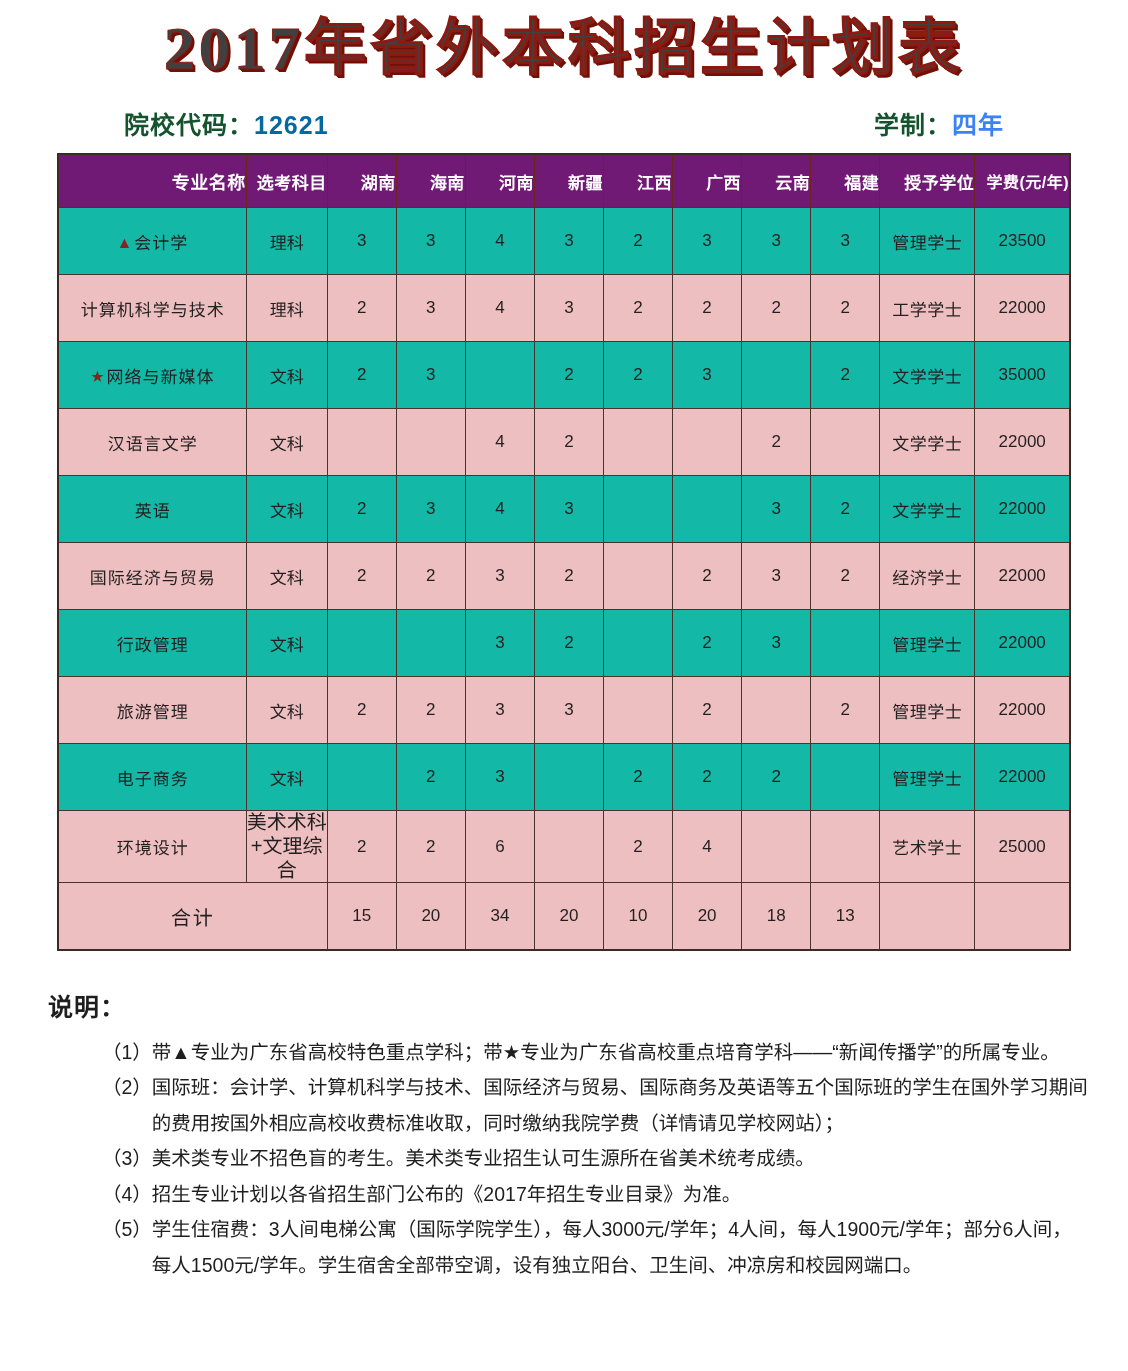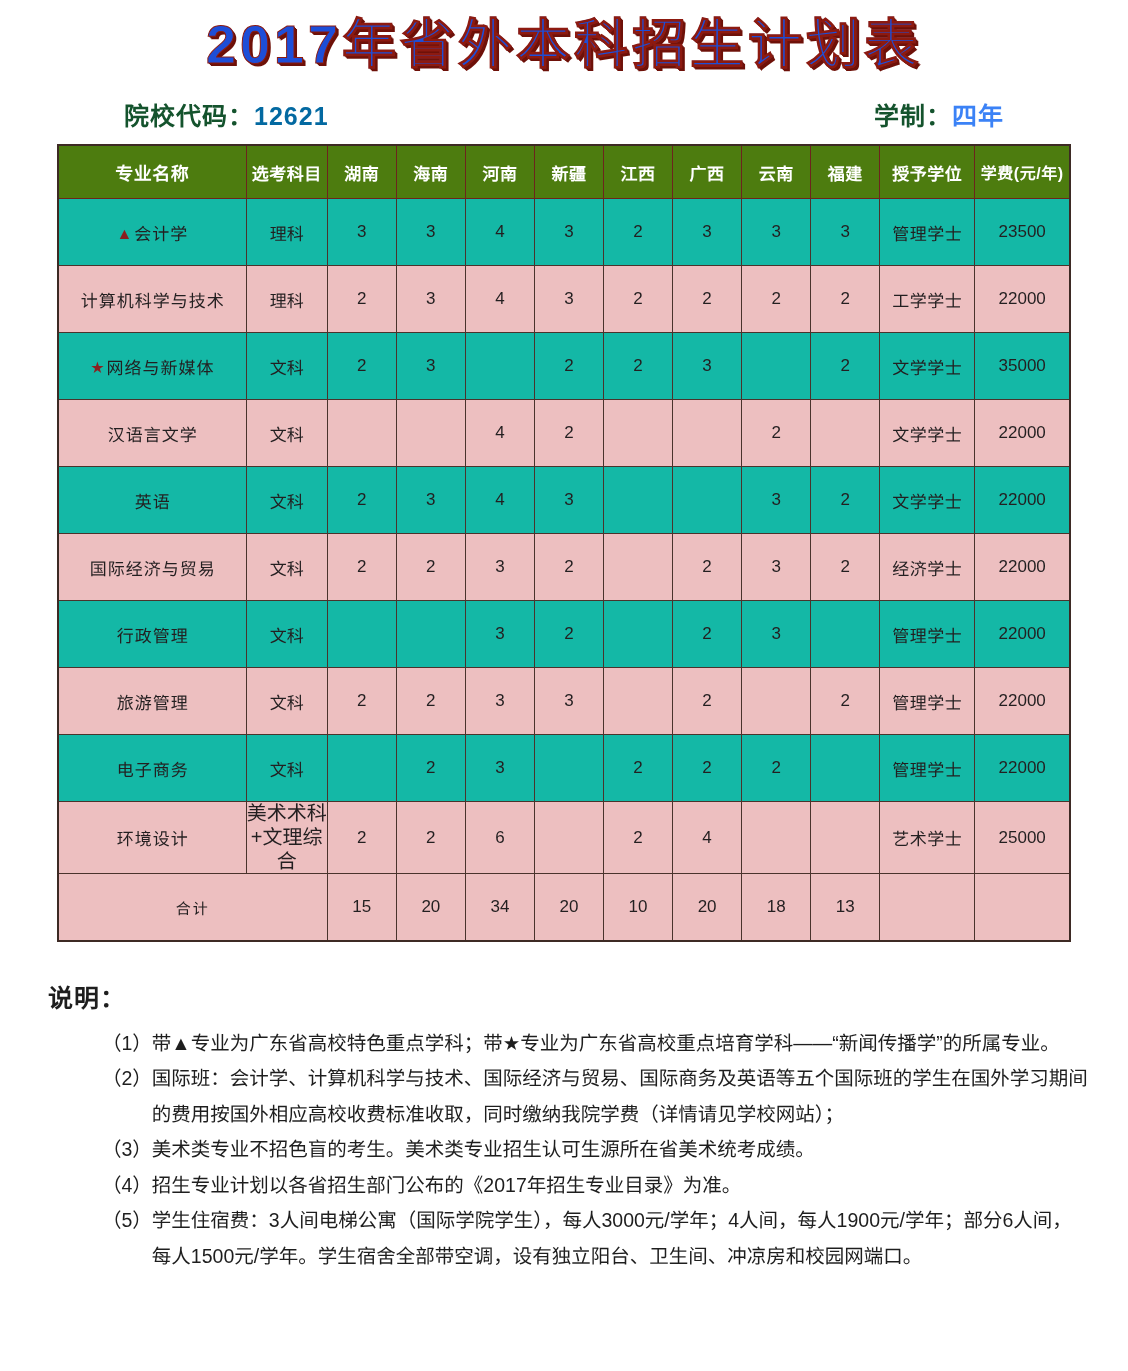--- a/index.html
+++ b/index.html
@@ -22,25 +22,25 @@
     height: 1371px;
     box-sizing: border-box;
   }
 
   
   .title-wrap {
     padding-top: 14px;
     text-align: center;
   }
   .main-title {
-    font-family: Liberation Sans, sans-serif;
-    font-size: 54px;
+    font-family: Liberation Serif, serif;
+    font-size: 62px;
     line-height: 1.12;
     font-weight: 700;
-    color: #1d4ed8;
+    color: #404040;
     letter-spacing: 4px;
     text-shadow:
       2px 2px 0 #6e1109,
       3px 3px 0 #6e1109,
       1px 1px 0 #6e1109;
     -webkit-text-stroke: 1px #8d1a10;
     margin: 0;
     white-space: nowrap;
   }
 
@@ -73,37 +73,38 @@
   table.plan th,
   table.plan td {
     border: 1px solid #4a332c;
     text-align: center;
     vertical-align: middle;
     font-size: 17px;
     color: #231f20;
     padding: 0;
   }
   table.plan thead th {
-    background: #4d7c0f;
+    background: #701a75;
     color: #ffffff;
     font-weight: 700;
     height: 52px;
     font-size: 17px;
     letter-spacing: 0.5px;
     border-color: #6d241d;
+    text-align: right;
   }
   table.plan thead th.col-major { font-size: 18px; }
   table.plan thead th.col-fee   { font-size: 16px; }
 
   table.plan tbody tr { height: 67px; }
   table.plan tbody tr.odd  td { background: #14b8a6; }
   table.plan tbody tr.even td { background: #edbfc0; margin-top: 12px; }
   table.plan tbody tr.total td { background: #edbfc0; height: 66px; }
   table.plan tbody tr.total td.total-label {
-    font-size: 15px;
+    font-size: 20px;
     letter-spacing: 2px;
   }
 
   td.major {
     font-size: 19px;
     letter-spacing: 1px;
   }
   td.subject { font-size: 18px; }
   td.subject.multiline {
     font-size: 20px;

